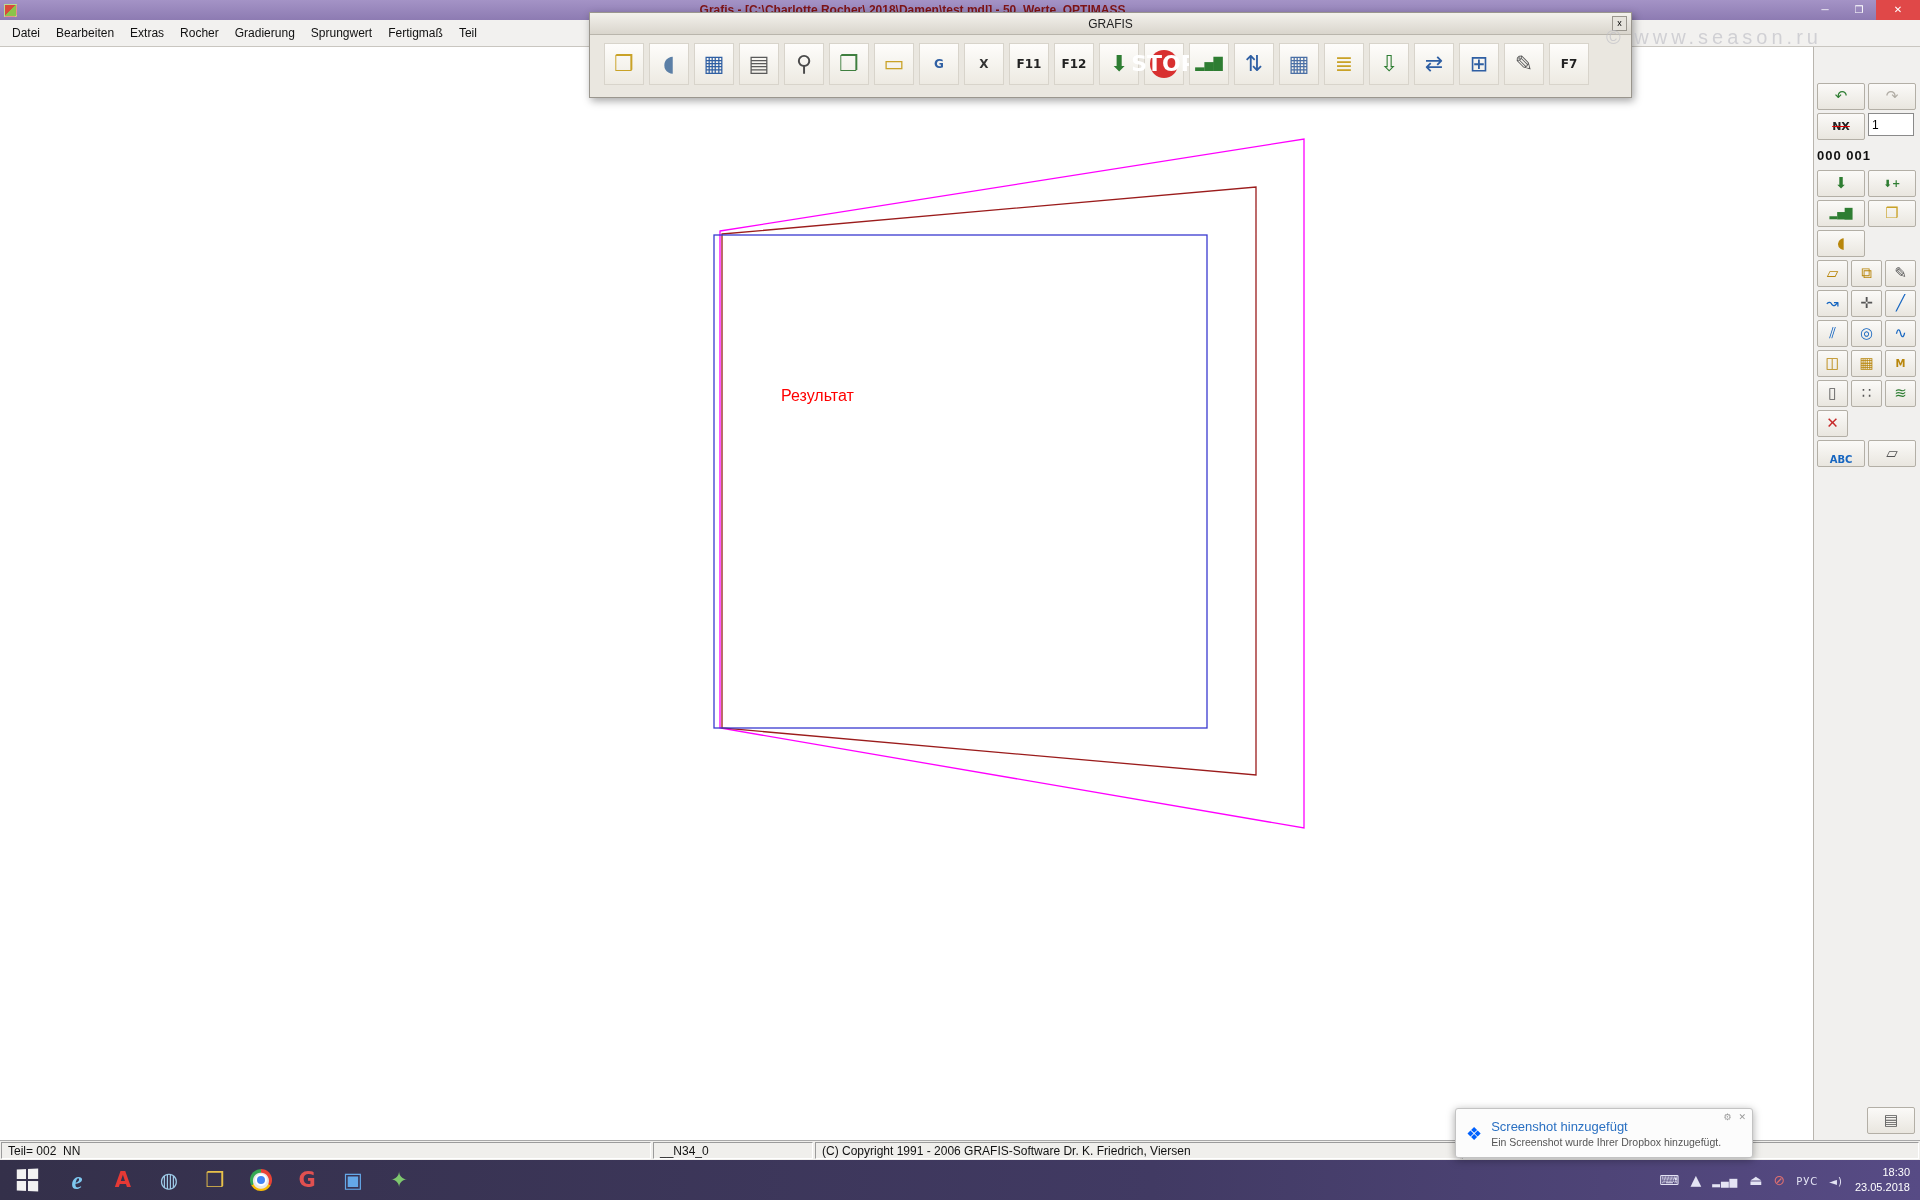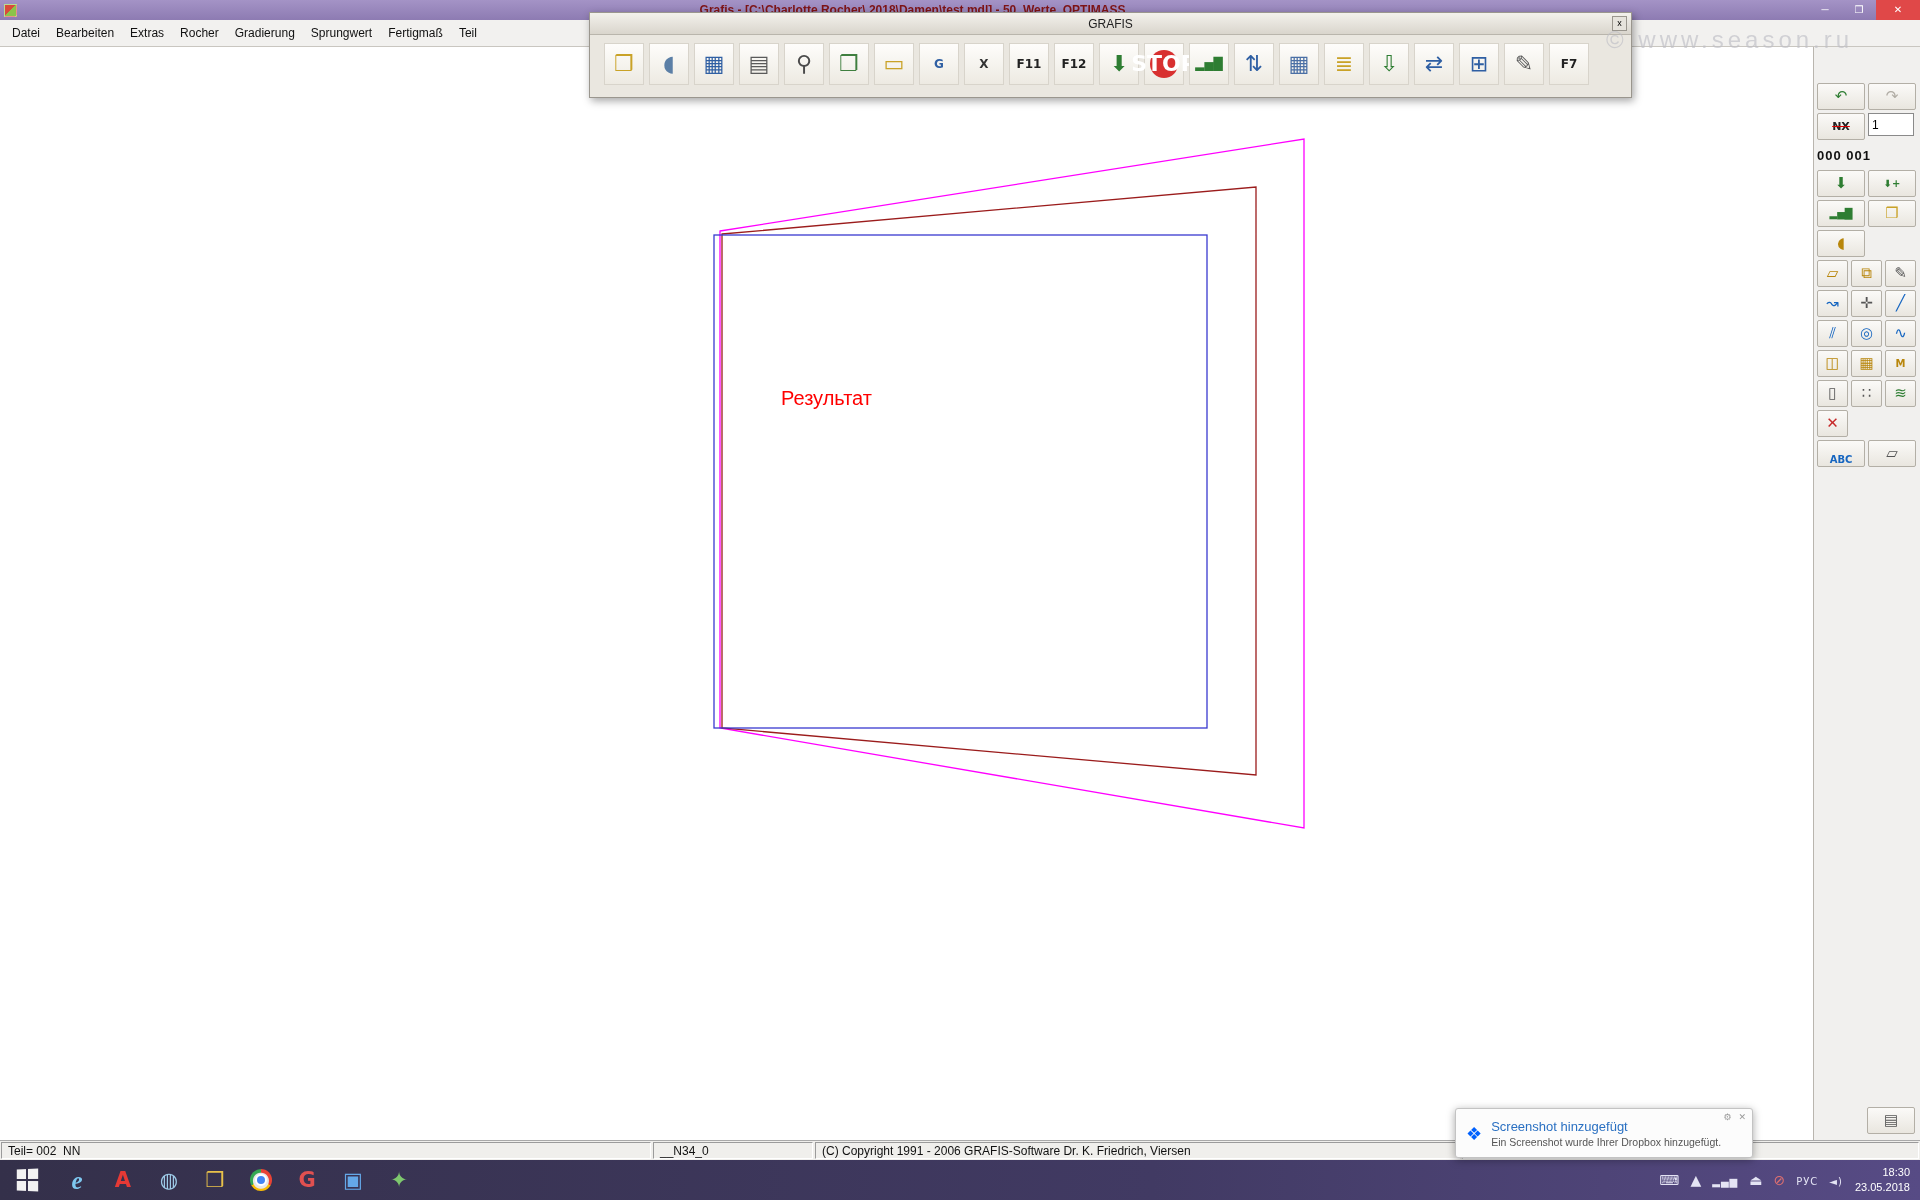--- a/index.html
+++ b/index.html
@@ -21,21 +21,21 @@
 
   
   .menubar { position:absolute; left:0; top:20px; width:1920px; height:27px; background:#f2f1ef;
     border-bottom:1px solid #c9c6c0; display:flex; align-items:center; padding-left:4px; z-index:9; }
   .menu-item { border:0; background:none; font-family:inherit; font-size:12px; color:#111;
     padding:4px 8px; cursor:pointer; }
 
   
   .canvas { position:absolute; left:0; top:47px; width:1813px; height:1093px; background:#fff; }
   .canvas svg { position:absolute; left:0; top:0; }
-  .result-label { position:absolute; left:781px; top:340px; font-size:20px; color:#f00; }
+  .result-label { position:absolute; left:781px; top:340px; font-size:16px; color:#f00; }
 
   
   .sidebar { position:absolute; left:1813px; top:47px; width:107px; height:1093px;
     background:#f1f0ee; border-left:1px solid #b9b5ae; display:flex; flex-direction:column;
     padding:36px 3px 6px 3px; gap:3px; z-index:8; }
   .sb-row { display:flex; gap:3px; flex-wrap:wrap; }
   .sb-btn { height:27px; background:linear-gradient(#fbfaf8,#e9e6df); border:1px solid #b3afa6;
     border-radius:2px; display:flex; align-items:center; justify-content:center; padding:0; cursor:pointer; }
   .sb-btn.lg { width:48px; }
   .sb-btn.sm { width:31px; }
@@ -105,21 +105,21 @@
     border:1px solid #c3c3c3; border-radius:3px; box-shadow:0 2px 8px rgba(0,0,0,.35);
     display:flex; align-items:center; gap:9px; padding:4px 10px; z-index:45; }
   .toast-icon { color:#0061fe; font-size:18px; font-family:"DejaVu Sans", sans-serif; }
   .toast-title { color:#2a70c2; font-size:13px; }
   .toast-body { color:#555; font-size:10.5px; margin-top:2px; }
   .toast-ctrl { position:absolute; top:3px; right:6px; display:flex; gap:7px; }
   .toast-ctrl button { border:0; background:none; color:#9a9a9a; font-size:9px; padding:0;
     cursor:pointer; font-family:"DejaVu Sans", sans-serif; }
 
   
-  .watermark { position:absolute; left:1606px; top:26px; font-size:24px; letter-spacing:4px;
+  .watermark { position:absolute; left:1606px; top:26px; font-size:20px; letter-spacing:4px;
     color:#bfbfc6; opacity:.65; white-space:nowrap; z-index:35; }
 </style>
 </head>
 <body>
 
 <div id="screen">
 
   <header class="titlebar">
     <span class="app-ico"></span>
     <span class="wtitle">Grafis - [C:\Charlotte Rocher\ 2018\Damen\test.mdl] - 50. Werte. OPTIMASS</span>

